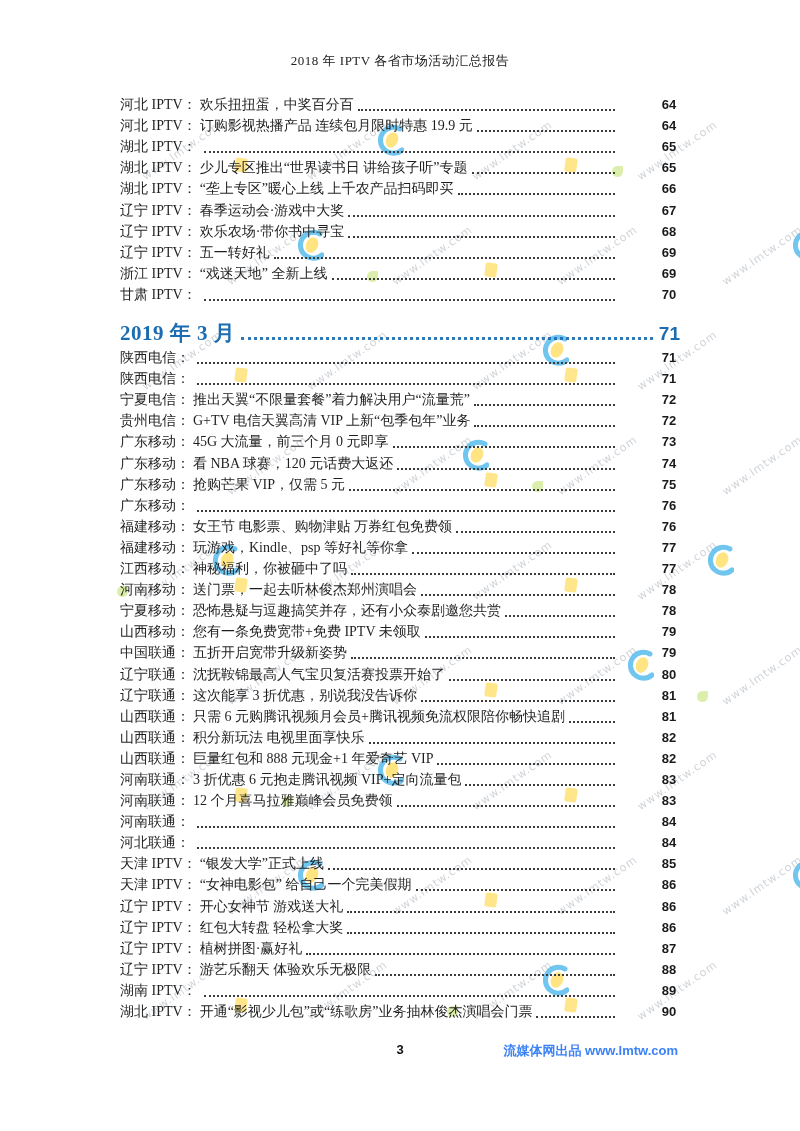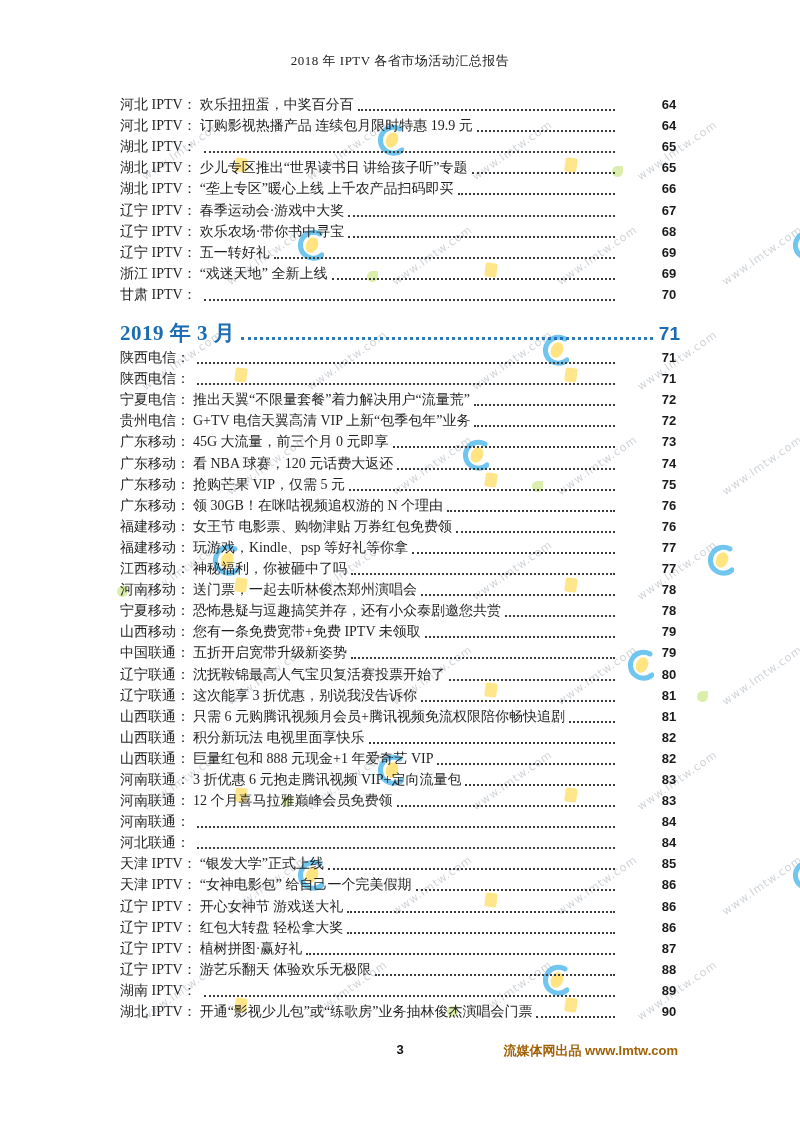--- a/index.html
+++ b/index.html
@@ -45,21 +45,21 @@
   }
   #page-footer-num {
     position: absolute; top: 1042px; left: 0; width: 100%;
     text-align: center; z-index: 1;
     font-family: "Liberation Sans", sans-serif;
     font-size: 13px; font-weight: 700; color: #111;
   }
   #page-footer-pub {
     position: absolute; top: 1042px; right: 122px; z-index: 1;
     font-family: "Liberation Sans", sans-serif;
-    font-size: 13px; font-weight: 600; color: #a16207;
+    font-size: 13px; font-weight: 600; color: #3b82f6;
   }
 
   
   #content { position: absolute; left: 120px; width: 560px; top: 0; z-index: 1; }
   .toc-list { position: absolute; left: 0; width: 100%; }
   #toc-list-1 { top: 94px; }
   #toc-list-2 { top: 347px; }
 
   .toc-row {
     display: flex; align-items: flex-end;
@@ -285,21 +285,20 @@
     <span class="toc-page">74</span>
   </div>
       <div class="toc-row">
     <span class="toc-label">广东移动：</span>
     <span class="toc-title">抢购芒果 VIP，仅需 5 元</span>
     <span class="toc-leader"></span>
     <span class="toc-page">75</span>
   </div>
       <div class="toc-row">
     <span class="toc-label">广东移动：</span>
-    <span class="toc-title">领 30GB！在咪咕视频追权游的 N 个理由</span>
     <span class="toc-leader"></span>
     <span class="toc-page">76</span>
   </div>
       <div class="toc-row">
     <span class="toc-label">福建移动：</span>
     <span class="toc-title">女王节 电影票、购物津贴 万券红包免费领</span>
     <span class="toc-leader"></span>
     <span class="toc-page">76</span>
   </div>
       <div class="toc-row">

